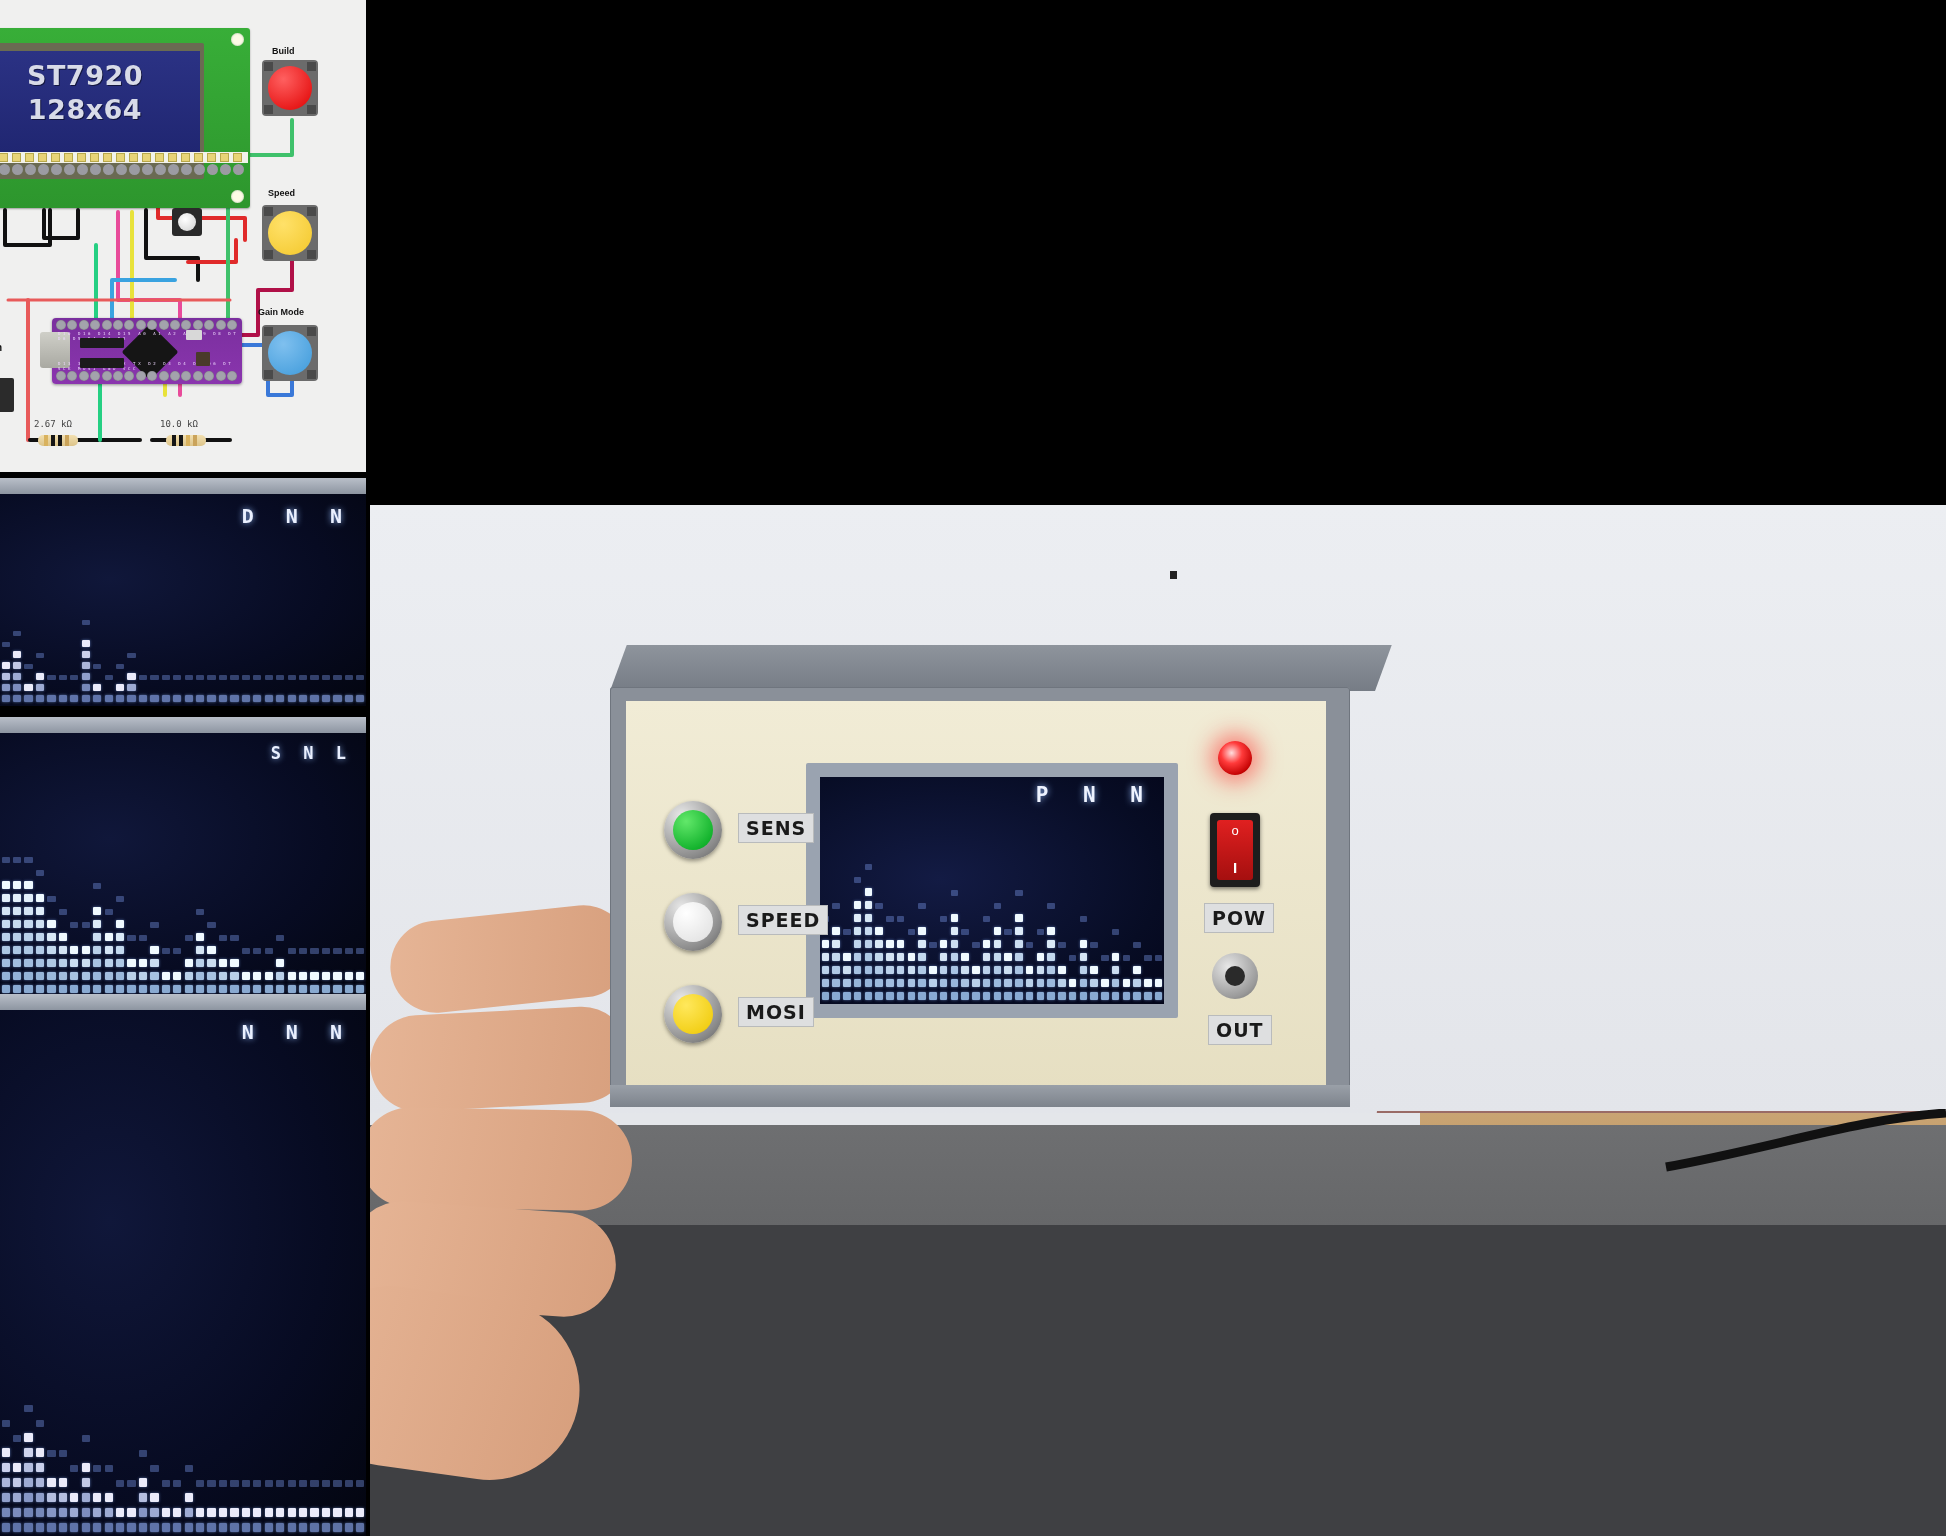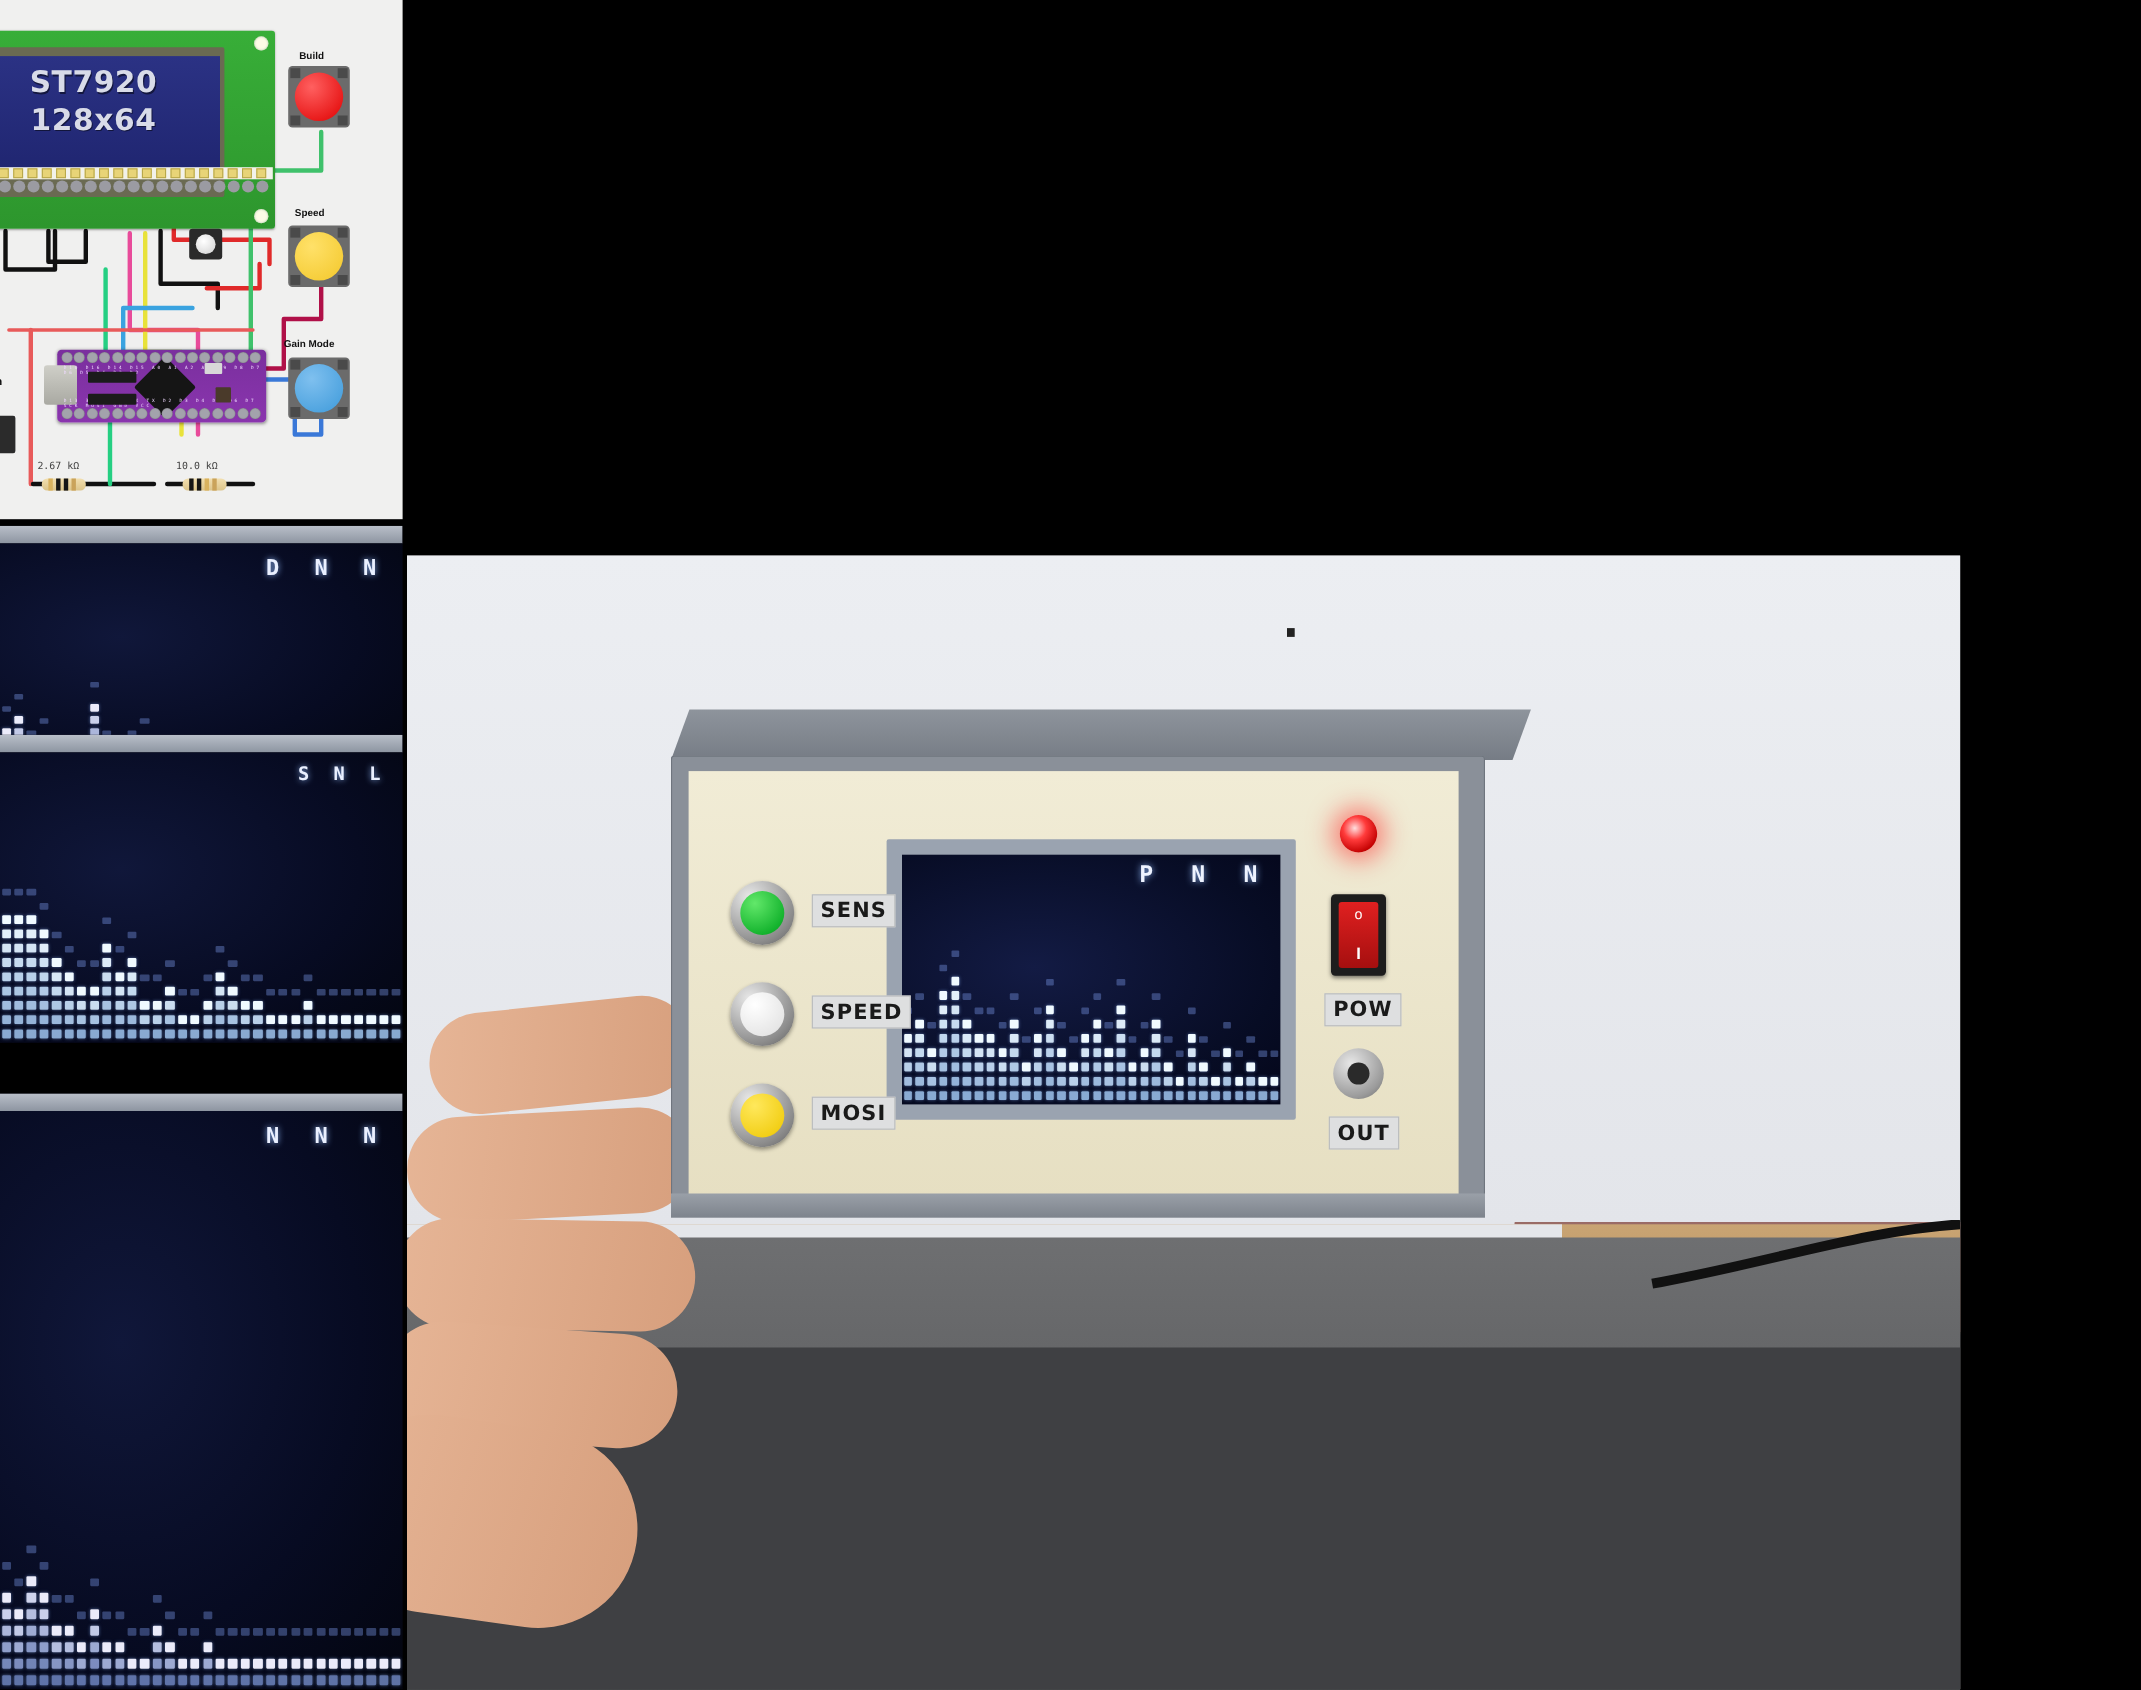--- a/index.html
+++ b/index.html
@@ -75,21 +75,21 @@
   .reslbl { position:absolute; font-size:9px; color:#444; font-family:"DejaVu Sans Mono", monospace; white-space:nowrap; }
 
   
   .jack { position:absolute; left:-14px; top:378px; width:28px; height:34px; background:#2b2b2b; border-radius:2px; }
   .jacklbl { position:absolute; left:-4px; top:342px; font-size:10px; font-weight:bold; color:#111; }
   svg.wires { position:absolute; inset:0; width:366px; height:472px; }
 
   
   .strip { position:absolute; left:0; width:366px; background:#05060f; overflow:hidden; }
   .strip.s1 { top:478px; height:228px; }
-  .strip.s2 { top:668px; height:280px; }
+  .strip.s2 { top:717px; height:280px; }
   .strip.s3 { top:994px; height:542px; }
   .strip .bezel-top { position:absolute; left:0; right:0; top:0; height:16px;
                       background:linear-gradient(#b9bfc9,#8d95a1); }
   .strip .scr { position:absolute; left:0; right:0; top:16px; bottom:0;
                 background:radial-gradient(ellipse at 30% 40%, #10173a 0%, #070b22 60%, #03050f 100%); }
   .corner-txt { position:absolute; right:14px; top:10px; color:#eaf0ff; font-weight:bold;
                 font-size:20px; letter-spacing:10px; font-family:"DejaVu Sans Mono", monospace;
                 text-shadow:0 0 6px rgba(150,190,255,.9); }
   .corner-txt.small { font-size:17px; letter-spacing:6px; }
   .bars { position:absolute; left:0; right:0; bottom:4px; top:18px; }
@@ -102,21 +102,21 @@
   .banner-inner { position:absolute; left:26px; top:38px; right:26px; bottom:30px;
                   border:5px solid #111; }
   .title { position:absolute; left:0; right:0; top:50%; transform:translateY(-50%);
            text-align:center; color:#111; font-weight:bold;
            font-family:"Liberation Sans", sans-serif;
            font-size:93px; line-height:104px; letter-spacing:-1px;
            transform-origin:center; }
   .title span { display:block; transform:scaleY(1.18); }
 
   
-  .photo { position:absolute; left:370px; top:505px; width:1412px; height:1031px;
+  .photo { position:absolute; left:370px; top:505px; width:1576px; height:1031px;
            background:linear-gradient(#e9eaee 0%, #e4e6ea 55%, #dfe2e6 60%, #dfe2e6 100%); overflow:hidden; }
   .wall { position:absolute; left:0; top:0; right:0; height:610px;
           background:linear-gradient(#eceef2,#e3e5ea); }
   .floor-wood { position:absolute; left:0; top:608px; right:0; height:100px;
                 background:linear-gradient(#c9a473,#b8905f); }
   .floor-wood.left { left:0; width:1050px; background:#e4e6ea; }
   .desk { position:absolute; left:0; top:620px; right:0; bottom:0;
           background:linear-gradient(#6e6f71,#4d4e50); }
   .desk-front { position:absolute; left:0; top:720px; right:0; bottom:0; background:#3f4043; }
   .mat { position:absolute; left:1000px; top:606px; width:600px; height:100px;

